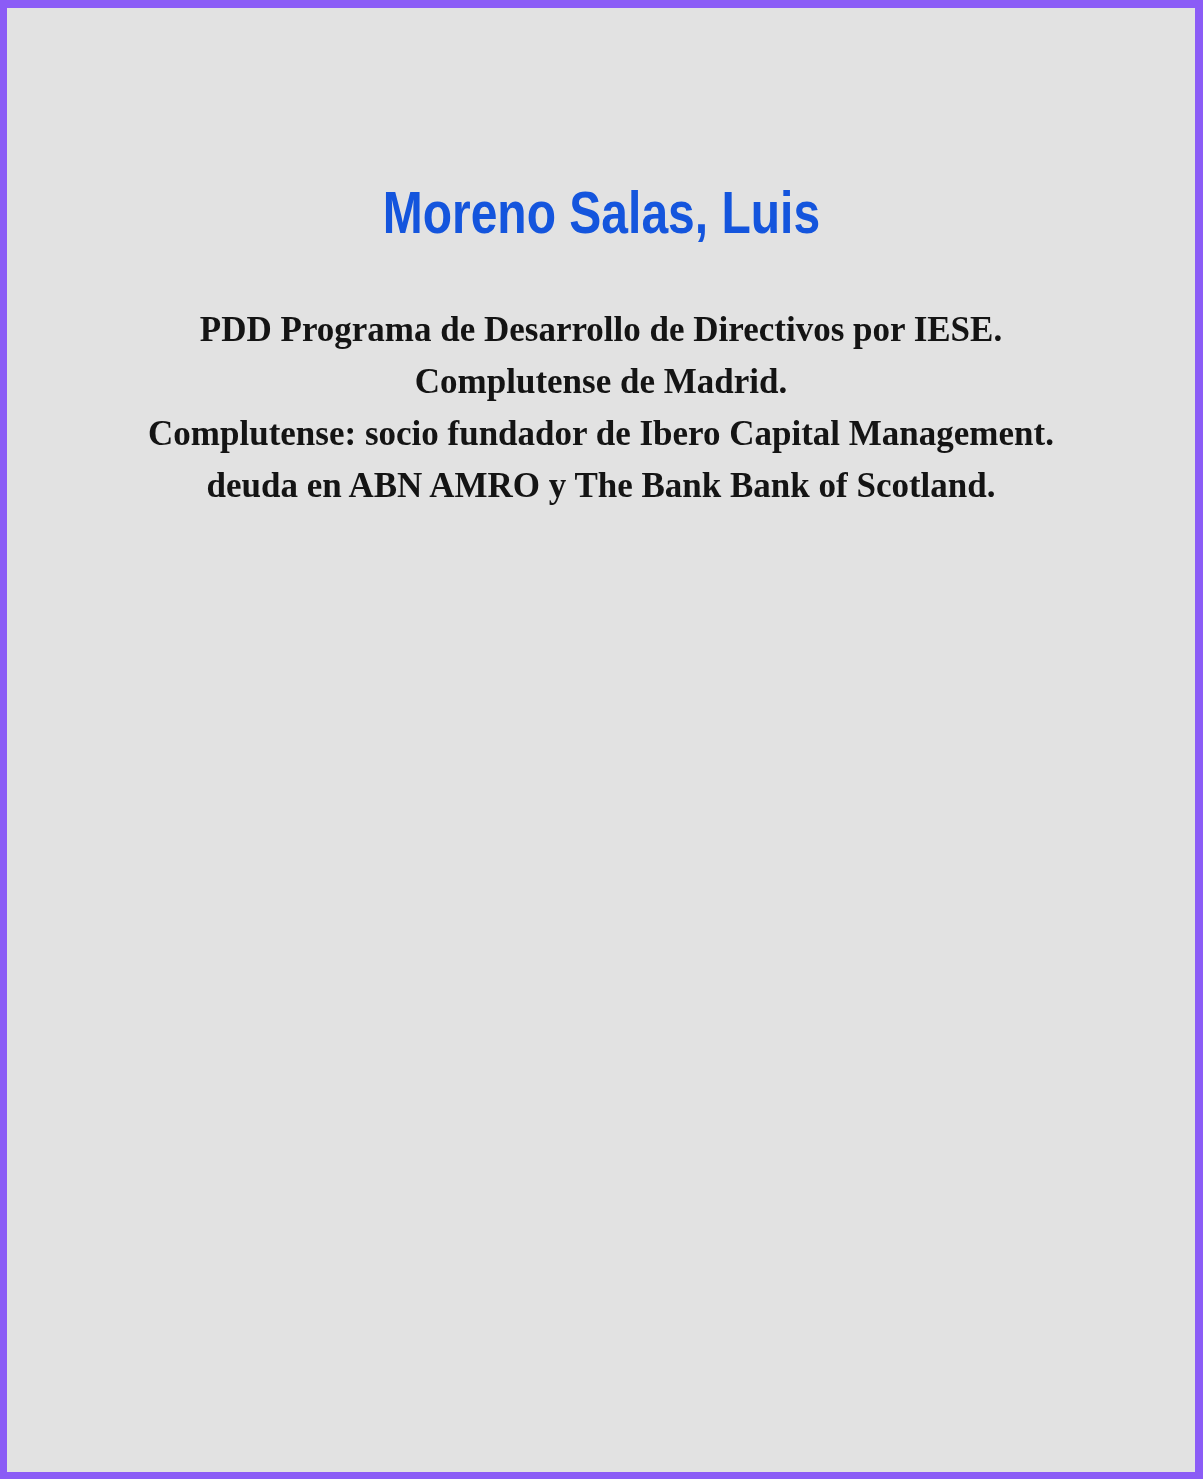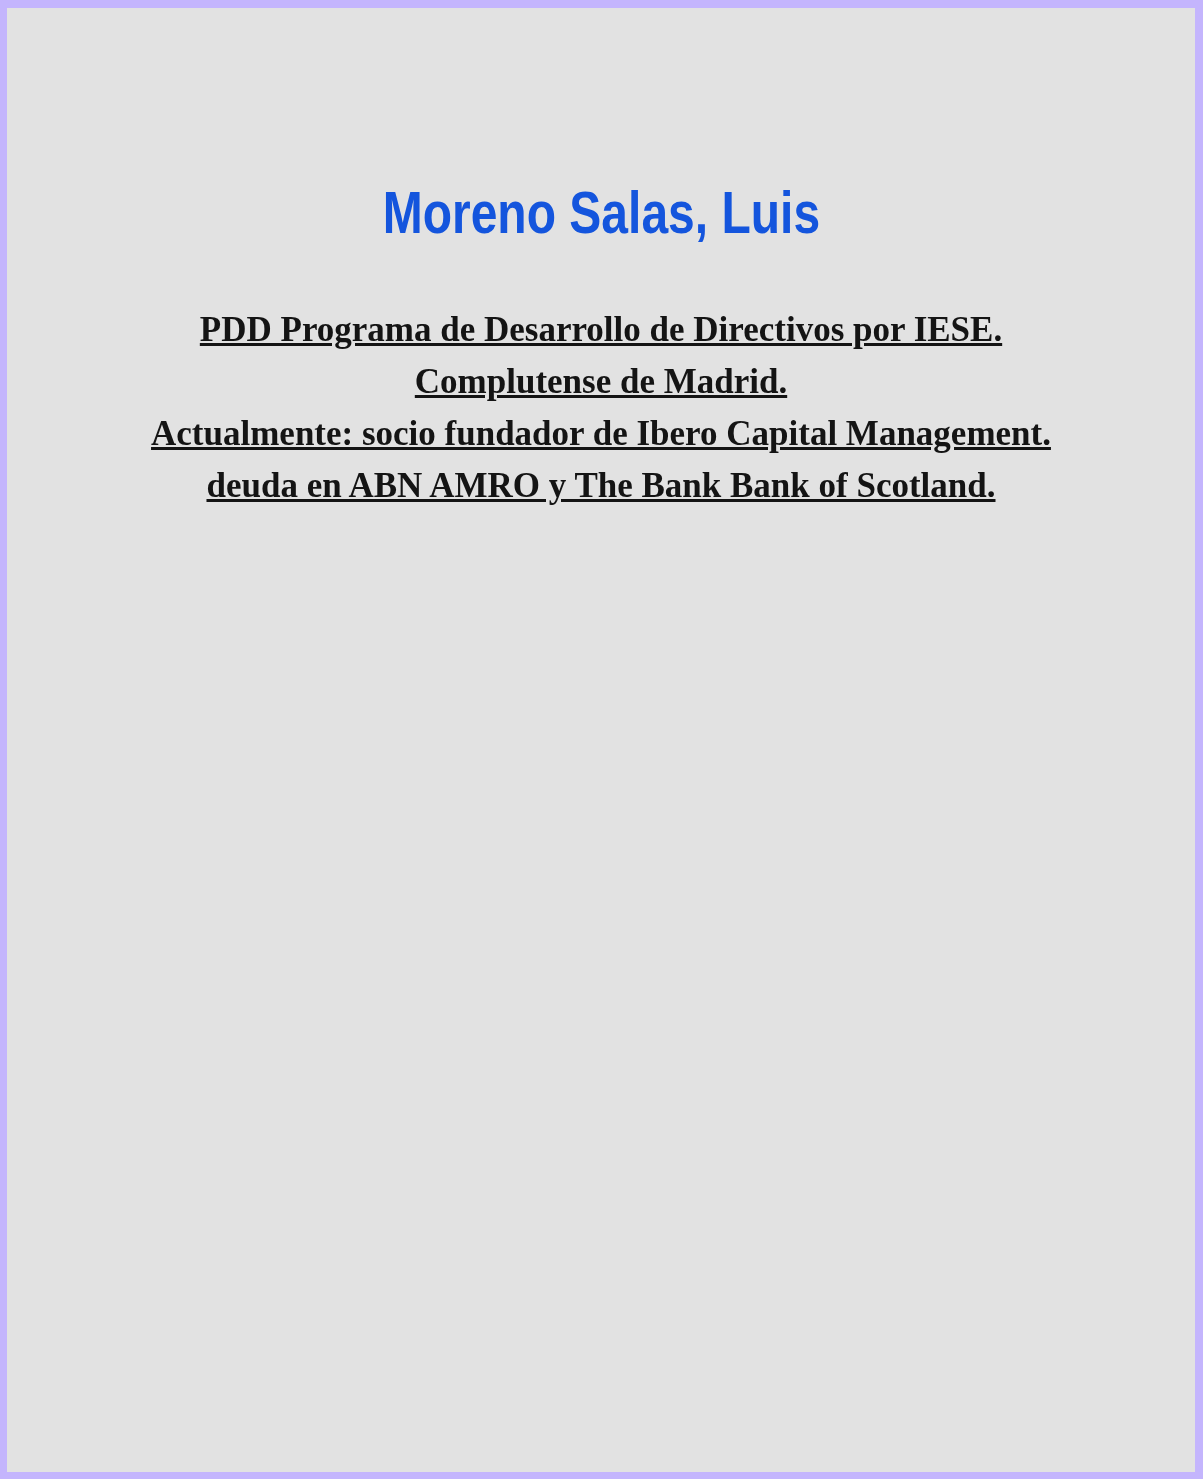--- a/index.html
+++ b/index.html
@@ -7,21 +7,21 @@
     padding: 0;
     width: 1203px;
     height: 1479px;
     background: #ffffff;
     font-family: "Liberation Serif", serif;
   }
   .frame {
     position: relative;
     width: 1203px;
     height: 1479px;
-    background: #c4b5fd;
+    background: #8b5cf6;
     overflow: hidden;
   }
   .slide {
     position: absolute;
     top: 8px;
     left: 7px;
     right: 8px;
     bottom: 7px;
     background: #e2e2e2;
   }
@@ -44,34 +44,33 @@
   }
   .bio {
     margin: 58px auto 0 auto;
     width: 1050px;
     text-align: center;
     font-family: "Liberation Serif", serif;
     font-weight: 700;
     font-size: 35px;
     line-height: 52px;
     color: #141414;
-    text-decoration: underline;
   }
   .bio-line {
     white-space: nowrap;
   }
 </style>
 </head>
 <body>
 
 <div class="frame">
   <div class="slide">
     <h1 class="title">
       <span class="title-inner">Moreno Salas, Luis</span>
     </h1>
     <div class="bio">
       <div class="bio-line">PDD Programa de Desarrollo de Directivos por IESE.</div>
       <div class="bio-line">Complutense de Madrid.</div>
-      <div class="bio-line">Actualmente: socio fundador de Ibero Capital Management.</div>
+      <div class="bio-line">Complutense: socio fundador de Ibero Capital Management.</div>
       <div class="bio-line">deuda en ABN AMRO y The Bank Bank of Scotland.</div>
     </div>
   </div>
 </div>
 
 </body></html>

